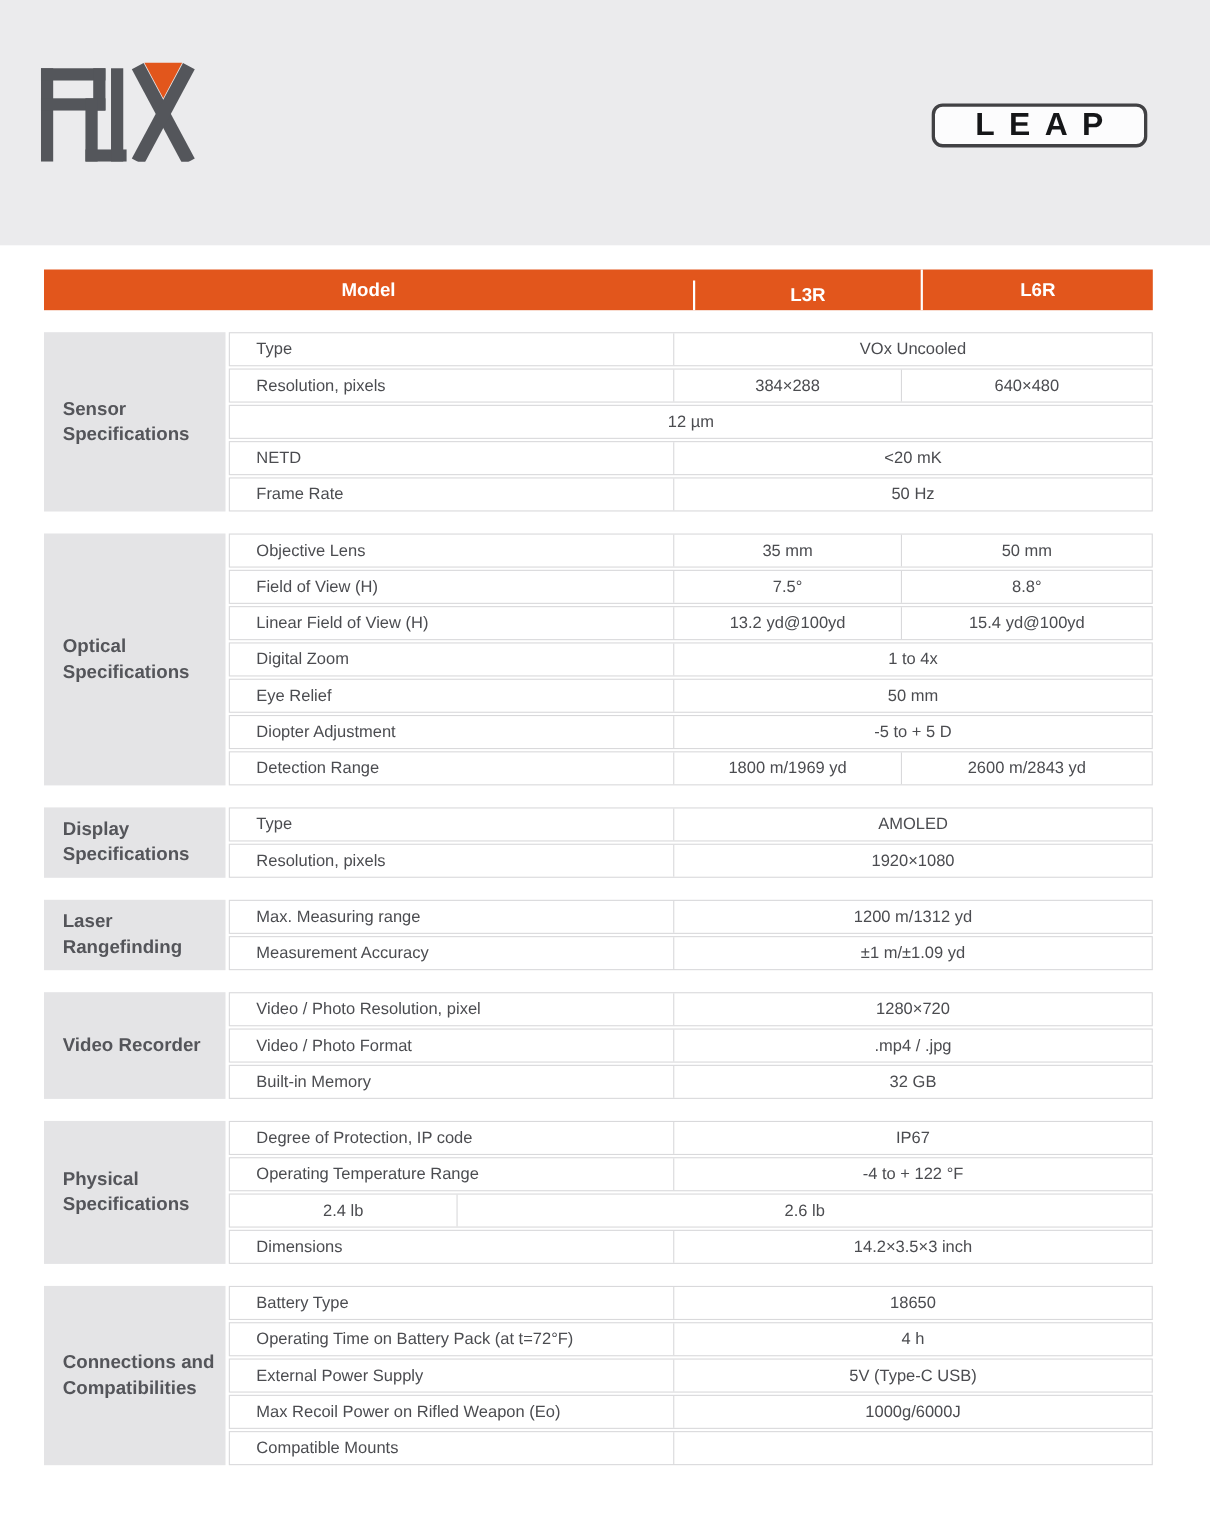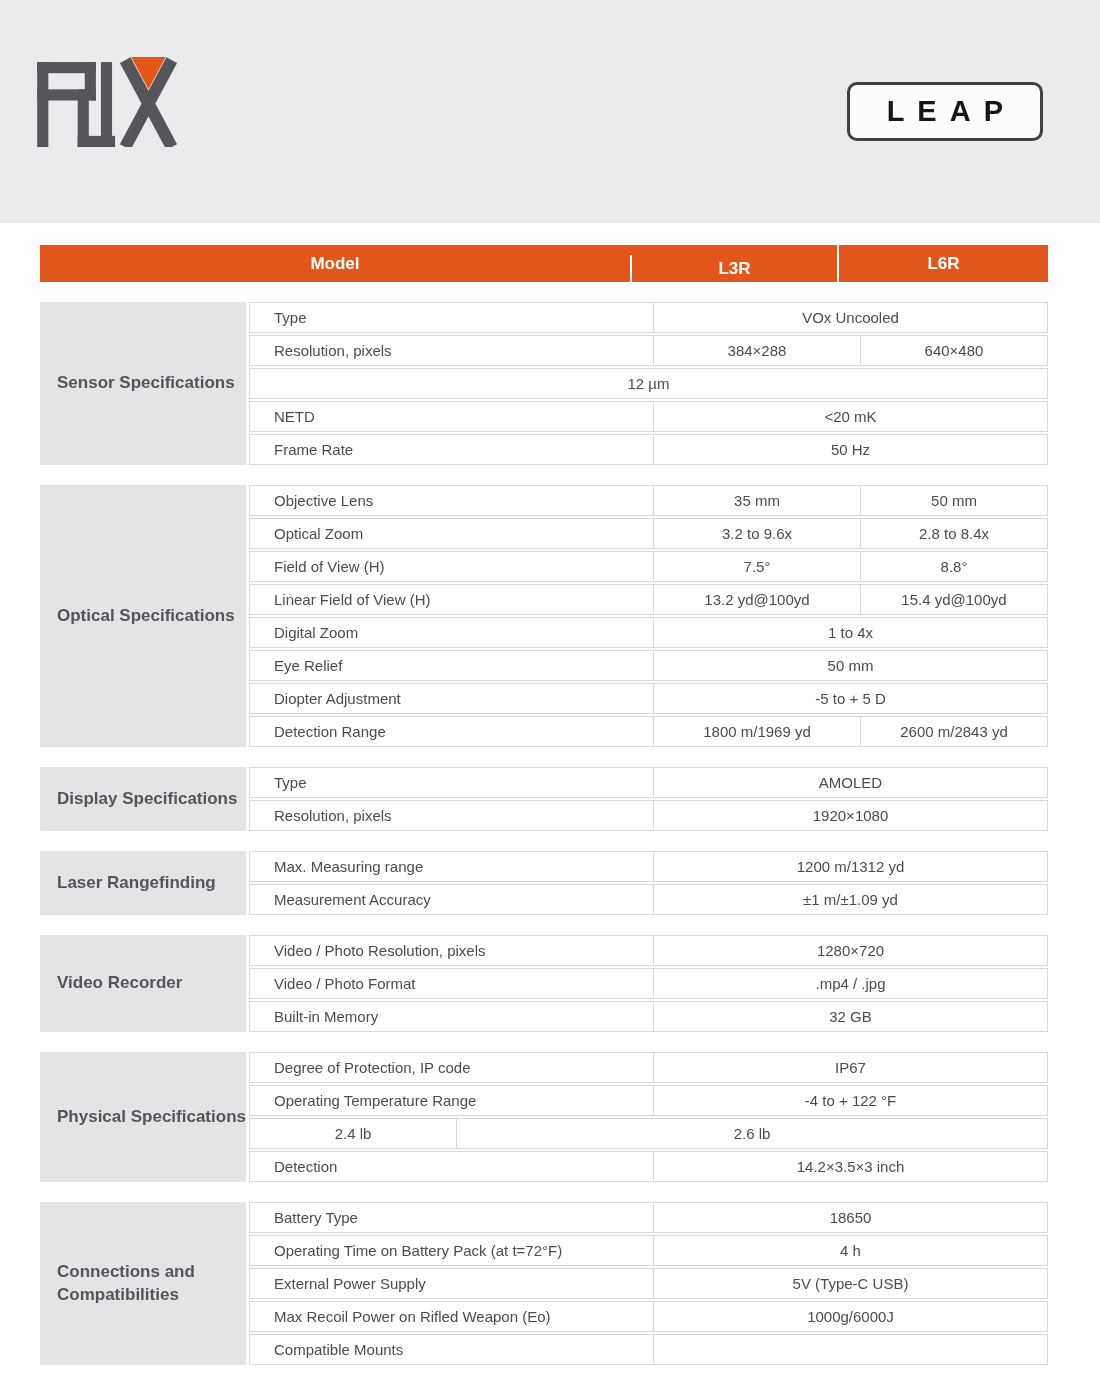--- a/index.html
+++ b/index.html
@@ -7,21 +7,21 @@
     width:1100px;height:1381px;background:#ffffff;
     font-family:"Liberation Sans","DejaVu Sans",sans-serif;
     color:#4B4C50;overflow:hidden;
   }
   .page{width:1100px;height:1381px;position:relative;}
 
   
   .banner{height:223px;background:#EBEBED;position:relative;}
   .logo{position:absolute;left:37px;top:56px;}
   .badge{
-    position:absolute;right:57px;top:82px;height:59px;box-sizing:border-box;
+    position:absolute;right:57px;top:94px;height:40px;box-sizing:border-box;
     border:3px solid #414144;border-radius:10px;background:#FCFCFD;
     display:flex;align-items:center;justify-content:center;
     padding:0 24px 0 37px;
   }
   .badge span{
     font-size:29px;font-weight:bold;letter-spacing:13px;color:#151618;line-height:1;
   }
 
   
   .spec{width:1008px;margin-left:40px;border-radius:25px;}
@@ -29,21 +29,21 @@
     display:flex;height:37px;margin-top:22px;background:#E2561C;
     color:#ffffff;font-weight:bold;font-size:17px;
   }
   .th{display:flex;align-items:center;justify-content:center;box-sizing:border-box;}
   .th.model{width:590px;}
   .th.c1{width:207px;border-left:2px solid #ffffff;margin-top:10px;}
   .th.c2{width:211px;border-left:2px solid #ffffff;}
 
   .section{display:flex;margin-top:20px;}
   .sec-label{
-    width:206px;margin-right:3px;box-sizing:border-box;background:#E4E4E6;
+    width:165px;margin-right:3px;box-sizing:border-box;background:#E4E4E6;
     display:flex;align-items:center;padding-left:17px;padding-right:0;
     font-weight:bold;font-size:17px;line-height:1.35;color:#54555A;
   }
   .rows{flex:1;display:flex;flex-direction:column;gap:2px;}
   .row{
     display:flex;height:31px;box-sizing:border-box;
     border:1px solid #D9D9DB;background:#ffffff;
   }
   .attr{
     width:404px;box-sizing:border-box;display:flex;align-items:center;
@@ -120,25 +120,20 @@
         </div>
         <div class="section">
           <div class="sec-label">Optical Specifications</div>
           <div class="rows">
             <div class="row">
               <div class="attr">Objective Lens</div>
               <div class="val a">35 mm</div>
               <div class="val b">50 mm</div>
             </div>
             <div class="row">
-              <div class="attr">Optical Zoom</div>
-              <div class="val a">3.2 to 9.6x</div>
-              <div class="val b">2.8 to 8.4x</div>
-            </div>
-            <div class="row">
               <div class="attr">Field of View (H)</div>
               <div class="val a">7.5°</div>
               <div class="val b">8.8°</div>
             </div>
             <div class="row">
               <div class="attr">Linear Field of View (H)</div>
               <div class="val a">13.2 yd@100yd</div>
               <div class="val b">15.4 yd@100yd</div>
             </div>
             <div class="row">
@@ -183,21 +178,21 @@
             <div class="row">
               <div class="attr">Measurement Accuracy</div>
               <div class="val full">±1 m/±1.09 yd</div>
             </div>
           </div>
         </div>
         <div class="section">
           <div class="sec-label">Video Recorder</div>
           <div class="rows">
             <div class="row">
-              <div class="attr">Video / Photo Resolution, pixels</div>
+              <div class="attr">Video / Photo Resolution, pixel</div>
               <div class="val full">1280×720</div>
             </div>
             <div class="row">
               <div class="attr">Video / Photo Format</div>
               <div class="val full">.mp4 / .jpg</div>
             </div>
             <div class="row">
               <div class="attr">Built-in Memory</div>
               <div class="val full">32 GB</div>
             </div>
@@ -212,21 +207,21 @@
             </div>
             <div class="row">
               <div class="attr">Operating Temperature Range</div>
               <div class="val full">-4 to + 122 °F</div>
             </div>
             <div class="row">
               <div class="val a">2.4 lb</div>
               <div class="val b">2.6 lb</div>
             </div>
             <div class="row">
-              <div class="attr">Detection</div>
+              <div class="attr">Dimensions</div>
               <div class="val full">14.2×3.5×3 inch</div>
             </div>
           </div>
         </div>
         <div class="section">
           <div class="sec-label">Connections and Compatibilities</div>
           <div class="rows">
             <div class="row">
               <div class="attr">Battery Type</div>
               <div class="val full">18650</div>

